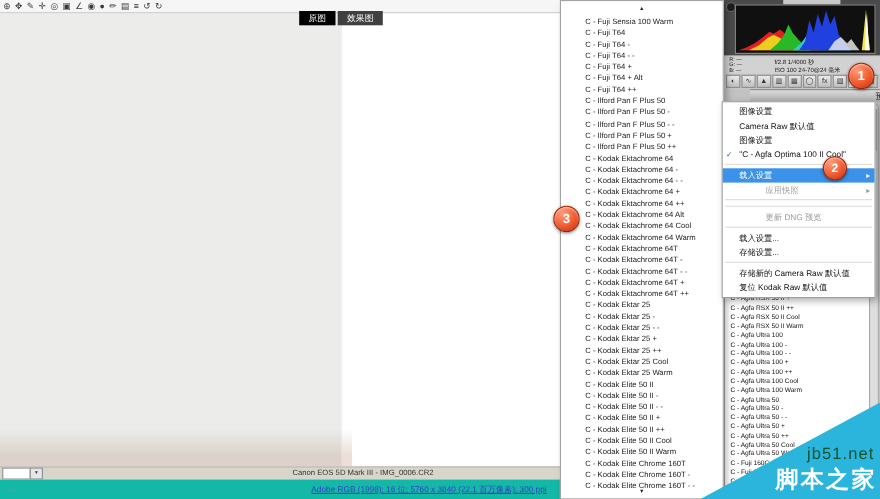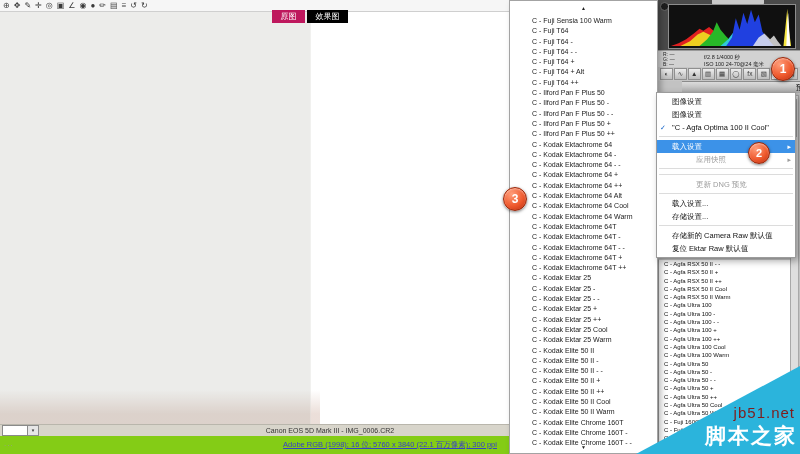--- a/index.html
+++ b/index.html
@@ -25,28 +25,28 @@
   .cloud.c3{left:60px;top:95px;width:300px;height:30px;opacity:.5;}
   .cloud.c4{left:420px;top:120px;width:220px;height:36px;opacity:.55;}
   .wet-sand{position:absolute;left:0;bottom:0;width:320px;height:34px;
             background:linear-gradient(180deg, rgba(222,202,190,0) 0%, rgba(219,196,186,.55) 70%);}
   .left-overlay{position:absolute;left:0;top:0;width:310px;height:100%;
                 background:rgba(160,158,148,.20);border-right:1px solid rgba(255,255,255,.25);}
 
   
   .tab{position:absolute;top:10px;height:13px;color:#fff;font-size:8px;line-height:13px;
        text-align:center;z-index:3;cursor:pointer;}
-  .tab-original{left:272px;width:33px;background:#be185d;}
-  .tab-effect{left:307px;width:41px;background:#000000;}
+  .tab-original{left:272px;width:33px;background:#000000;}
+  .tab-effect{left:307px;width:41px;background:#404040;}
 
   
   .filename-bar{position:absolute;left:0;top:424px;width:660px;height:12px;background:#d8d5cb;
                 border-top:1px solid #b9b6ac;color:#333;font-size:7px;line-height:12px;
                 text-align:center;z-index:2;}
-  .workflow-bar{position:absolute;left:0;top:436px;width:660px;height:18px;background:#84cc16;z-index:2;}
+  .workflow-bar{position:absolute;left:0;top:436px;width:660px;height:18px;background:#14b8a6;z-index:2;}
   .workflow-link{position:absolute;left:390px;top:4px;transform:translateX(-50%);
                  font-size:7.5px;color:#3640c8;text-decoration:underline;white-space:nowrap;cursor:pointer;}
   .zoom-box{position:absolute;left:2px;top:425px;width:22px;height:9px;background:#fff;
             border:1px solid #8a8a8a;z-index:3;font-size:6px;line-height:9px;padding-left:2px;color:#222;}
   .zoom-arrow{position:absolute;left:27px;top:425px;width:10px;height:9px;background:#e6e6e6;
               border:1px solid #8a8a8a;z-index:3;font-size:5px;line-height:9px;text-align:center;
               color:#333;cursor:pointer;}
   .dots{position:absolute;left:4px;top:439px;font-size:8px;color:#999;z-index:3;letter-spacing:1px;}
 
   
@@ -114,21 +114,21 @@
          display:flex;align-items:center;justify-content:center;
          background:radial-gradient(circle at 35% 28%, #ff9d7a, #ef5a2e 55%, #bf2f10 95%);
          border:1px solid #992508;box-shadow:0 1px 3px rgba(0,0,0,.5), inset 0 1px 2px rgba(255,255,255,.55);}
   .badge-1{left:771px;top:57px;width:22px;height:22px;font-size:12px;}
   .badge-2{left:748px;top:142px;width:20px;height:20px;font-size:11px;}
   .badge-3{left:503px;top:187px;width:22px;height:22px;font-size:12px;}
 
   
   .watermark{position:absolute;left:636px;top:366px;width:164px;height:88px;background:#2bb4dc;
              clip-path:polygon(0 100%, 100% 0, 100% 100%);z-index:20;}
-  .wm1{position:absolute;right:5px;top:38px;font-size:15px;color:#7f1d1d;letter-spacing:1px;}
+  .wm1{position:absolute;right:5px;top:38px;font-size:15px;color:#14532d;letter-spacing:1px;}
   .wm2{position:absolute;right:3px;top:56px;font-size:21px;color:#fff;font-weight:bold;letter-spacing:2px;margin-left:24px;}
 </style>
 </head>
 <body>
 
 <div class="stage">
 
   <div class="main-toolbar">
 
   <span class="tool">⊕</span>
@@ -295,20 +295,25 @@
   </div>
 
   <div class="ctx-menu">
 
       <div class="menu-row">
         <span class="check"></span>
         <span class="mlabel">图像设置</span>
         <span class="subarrow"></span>
       </div>
 
+      <div class="menu-row">
+        <span class="check"></span>
+        <span class="mlabel">Camera Raw 默认值</span>
+        <span class="subarrow"></span>
+      </div>
 
       <div class="menu-row">
         <span class="check"></span>
         <span class="mlabel">图像设置</span>
         <span class="subarrow"></span>
       </div>
 
 
       <div class="menu-row checked">
         <span class="check"></span>
@@ -379,21 +384,21 @@
       </div>
 
       <div class="menu-row">
         <span class="check"></span>
         <span class="mlabel">存储新的 Camera Raw 默认值</span>
         <span class="subarrow"></span>
       </div>
 
       <div class="menu-row">
         <span class="check"></span>
-        <span class="mlabel">复位 Ektar Raw 默认值</span>
+        <span class="mlabel">复位 Kodak Raw 默认值</span>
         <span class="subarrow"></span>
       </div>
     </div>
 
   <div class="badge badge-1">1</div>
   <div class="badge badge-2">2</div>
   <div class="badge badge-3">3</div>
 
   <div class="watermark">
     <div class="wm1">jb51.net</div>

